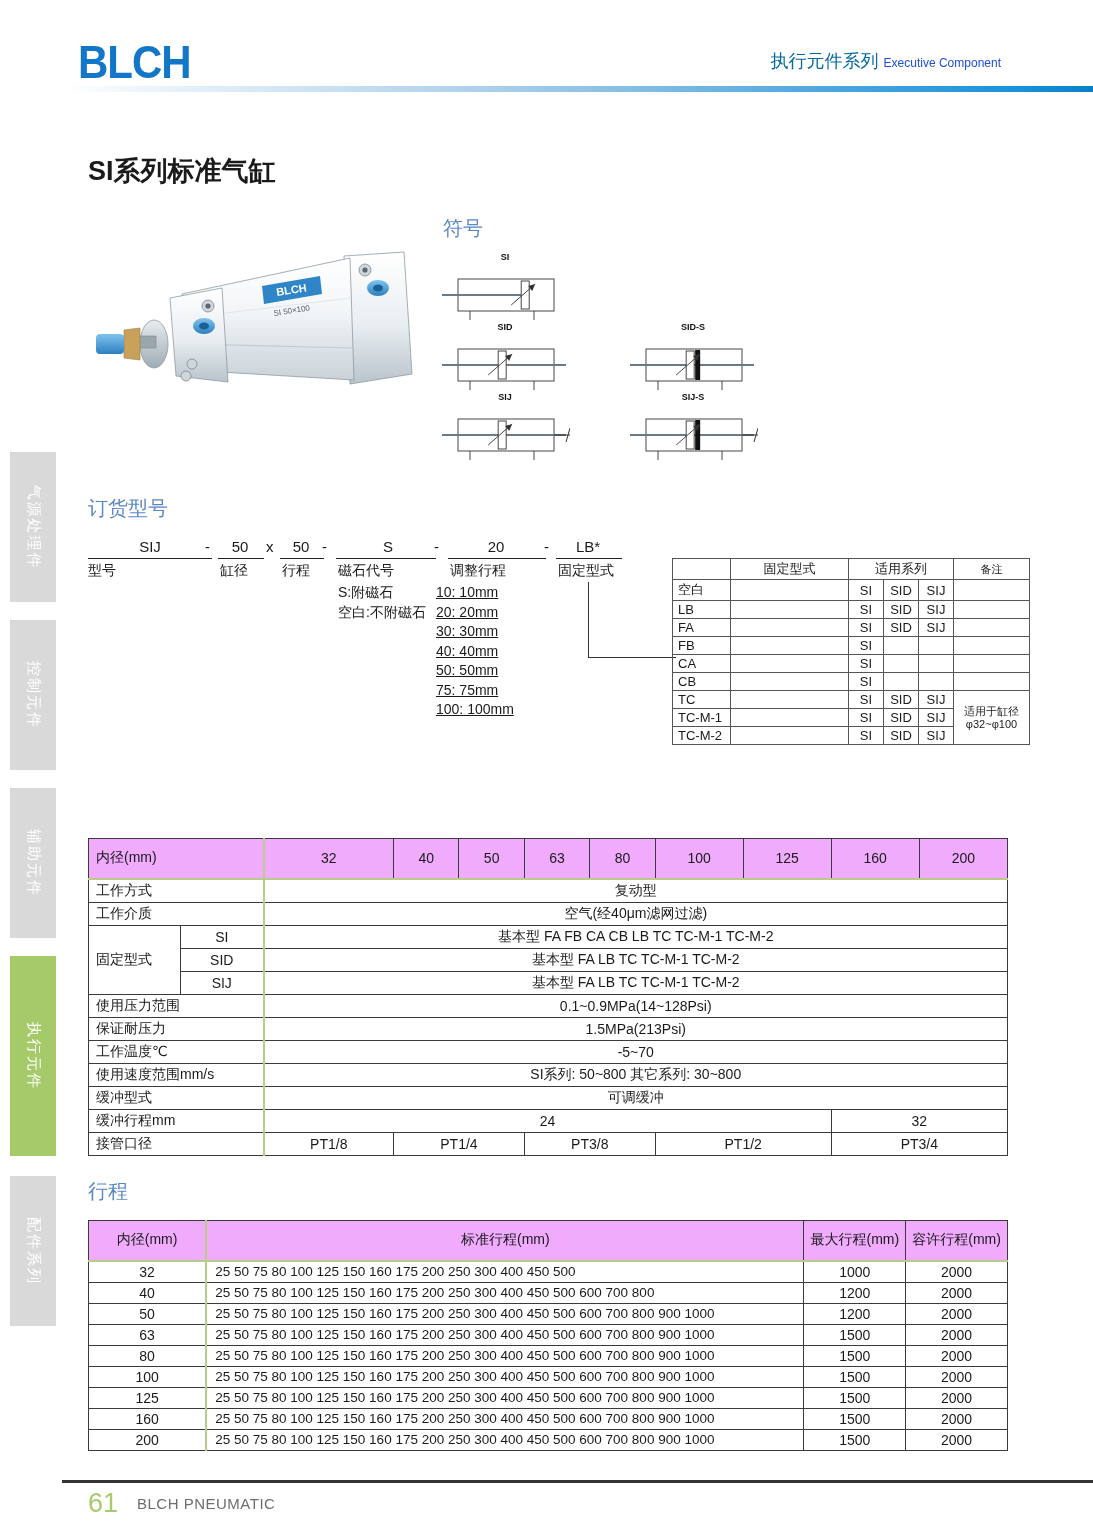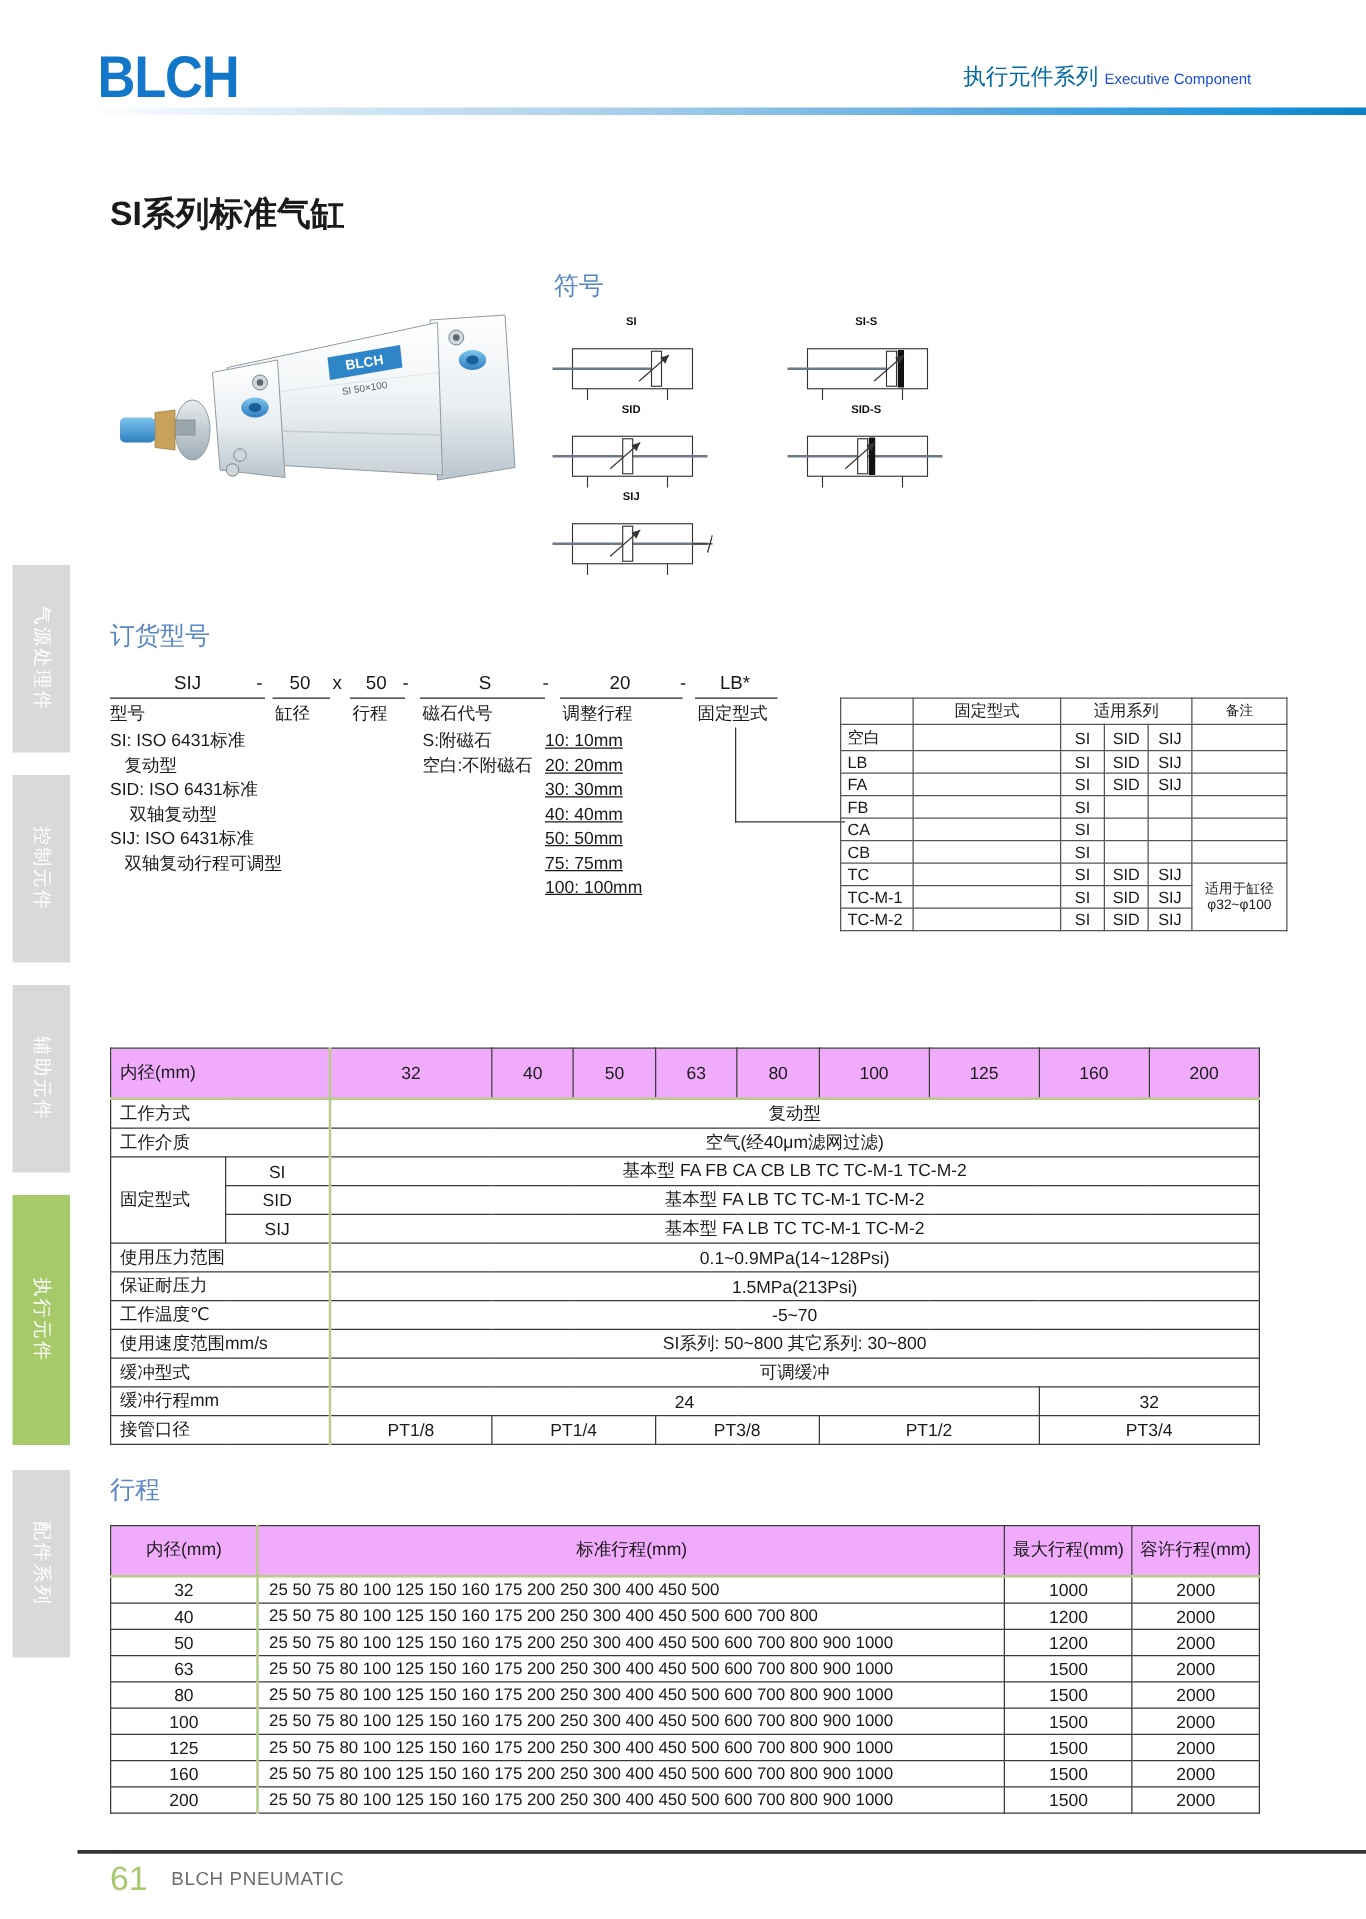--- a/index.html
+++ b/index.html
@@ -173,33 +173,20 @@
       <svg width="130" height="58" viewBox="0 0 130 58" style="position:absolute;left:0;top:11px">
         <rect x="18" y="16" width="96" height="32" fill="#fff" stroke="#333" stroke-width="0.9"></rect>
         <line x1="2" y1="32" x2="85.19999999999999" y2="32" stroke="#6b7a86" stroke-width="2"></line>
         <rect x="81.19999999999999" y="18" width="8" height="28" fill="#fff" stroke="#333" stroke-width="0.9"></rect>
         <line x1="71.19999999999999" y1="42" x2="95.19999999999999" y2="21" stroke="#333" stroke-width="0.9"></line>
         <polygon points="95.19999999999999,21 88.19999999999999,23 92.19999999999999,28" fill="#333"></polygon>
         <line x1="30" y1="48" x2="30" y2="57" stroke="#333" stroke-width="0.9"></line>
         <line x1="94" y1="48" x2="94" y2="57" stroke="#333" stroke-width="0.9"></line>
       </svg>
     </div>
-    <div class="sym" style="left: 188px; top: 0px;">
-      <div class="sym-name">SI-S</div>
-      <svg width="130" height="58" viewBox="0 0 130 58" style="position:absolute;left:0;top:11px">
-        <rect x="18" y="16" width="96" height="32" fill="#fff" stroke="#333" stroke-width="0.9"></rect>
-        <line x1="2" y1="32" x2="85.19999999999999" y2="32" stroke="#6b7a86" stroke-width="2"></line>
-        <rect x="81.19999999999999" y="18" width="8" height="28" fill="#fff" stroke="#333" stroke-width="0.9"></rect>
-        <rect x="90.19999999999999" y="17" width="5" height="30" fill="#111"></rect>
-        <line x1="71.19999999999999" y1="42" x2="95.19999999999999" y2="21" stroke="#333" stroke-width="0.9"></line>
-        <polygon points="95.19999999999999,21 88.19999999999999,23 92.19999999999999,28" fill="#333"></polygon>
-        <line x1="30" y1="48" x2="30" y2="57" stroke="#333" stroke-width="0.9"></line>
-        <line x1="94" y1="48" x2="94" y2="57" stroke="#333" stroke-width="0.9"></line>
-      </svg>
-    </div>
     <div class="sym" style="left: 0px; top: 70px;">
       <div class="sym-name">SID</div>
       <svg width="130" height="58" viewBox="0 0 130 58" style="position:absolute;left:0;top:11px">
         <rect x="18" y="16" width="96" height="32" fill="#fff" stroke="#333" stroke-width="0.9"></rect>
         <line x1="2" y1="32" x2="62.160000000000004" y2="32" stroke="#6b7a86" stroke-width="2"></line>
         <line x1="62.160000000000004" y1="32" x2="126" y2="32" stroke="#6b7a86" stroke-width="2"></line>
         <rect x="58.160000000000004" y="18" width="8" height="28" fill="#fff" stroke="#333" stroke-width="0.9"></rect>
         <line x1="48.160000000000004" y1="42" x2="72.16" y2="21" stroke="#333" stroke-width="0.9"></line>
         <polygon points="72.16,21 65.16,23 69.16,28" fill="#333"></polygon>
         <line x1="30" y1="48" x2="30" y2="57" stroke="#333" stroke-width="0.9"></line>
@@ -220,20 +207,37 @@
         <line x1="94" y1="48" x2="94" y2="57" stroke="#333" stroke-width="0.9"></line>
       </svg>
     </div>
     <div class="sym" style="left: 0px; top: 140px;">
       <div class="sym-name">SIJ</div>
       <svg width="130" height="58" viewBox="0 0 130 58" style="position:absolute;left:0;top:11px">
         <rect x="18" y="16" width="96" height="32" fill="#fff" stroke="#333" stroke-width="0.9"></rect>
         <line x1="2" y1="32" x2="62.160000000000004" y2="32" stroke="#6b7a86" stroke-width="2"></line>
         <line x1="62.160000000000004" y1="32" x2="126" y2="32" stroke="#6b7a86" stroke-width="2"></line>
         <rect x="58.160000000000004" y="18" width="8" height="28" fill="#fff" stroke="#333" stroke-width="0.9"></rect>
+        <line x1="48.160000000000004" y1="42" x2="72.16" y2="21" stroke="#333" stroke-width="0.9"></line>
+        <polygon points="72.16,21 65.16,23 69.16,28" fill="#333"></polygon>
+        <line x1="114" y1="32" x2="140" y2="32" stroke="#333" stroke-width="1"></line>
+        <line x1="130" y1="25" x2="126" y2="39" stroke="#333" stroke-width="1"></line>
+        <line x1="135" y1="25" x2="131" y2="39" stroke="#333" stroke-width="1"></line>
+        <line x1="30" y1="48" x2="30" y2="57" stroke="#333" stroke-width="0.9"></line>
+        <line x1="94" y1="48" x2="94" y2="57" stroke="#333" stroke-width="0.9"></line>
+      </svg>
+    </div>
+    <div class="sym" style="left: 188px; top: 140px;">
+      <div class="sym-name">SIJ-S</div>
+      <svg width="130" height="58" viewBox="0 0 130 58" style="position:absolute;left:0;top:11px">
+        <rect x="18" y="16" width="96" height="32" fill="#fff" stroke="#333" stroke-width="0.9"></rect>
+        <line x1="2" y1="32" x2="62.160000000000004" y2="32" stroke="#6b7a86" stroke-width="2"></line>
+        <line x1="62.160000000000004" y1="32" x2="126" y2="32" stroke="#6b7a86" stroke-width="2"></line>
+        <rect x="58.160000000000004" y="18" width="8" height="28" fill="#fff" stroke="#333" stroke-width="0.9"></rect>
+        <rect x="67.16" y="17" width="5" height="30" fill="#111"></rect>
         <line x1="48.160000000000004" y1="42" x2="72.16" y2="21" stroke="#333" stroke-width="0.9"></line>
         <polygon points="72.16,21 65.16,23 69.16,28" fill="#333"></polygon>
         <line x1="114" y1="32" x2="140" y2="32" stroke="#333" stroke-width="1"></line>
         <line x1="130" y1="25" x2="126" y2="39" stroke="#333" stroke-width="1"></line>
         <line x1="135" y1="25" x2="131" y2="39" stroke="#333" stroke-width="1"></line>
         <line x1="30" y1="48" x2="30" y2="57" stroke="#333" stroke-width="0.9"></line>
         <line x1="94" y1="48" x2="94" y2="57" stroke="#333" stroke-width="0.9"></line>
       </svg>
     </div>
   </div>
@@ -256,26 +260,20 @@
     <div class="oc-dash" style="left: 234px; top: 0px;">-</div>
     <div class="oc-lbl" style="left: 250px; top: 24px;">磁石代号</div>
     <div class="oc-val" style="left: 368px; top: 0px; width: 80px;">20</div>
     <div class="oc-line" style="left: 360px; top: 20px; width: 98px;"></div>
     <div class="oc-dash" style="left: 346px; top: 0px;">-</div>
     <div class="oc-lbl" style="left: 362px; top: 24px;">调整行程</div>
     <div class="oc-val" style="left: 460px; top: 0px; width: 80px;">LB*</div>
     <div class="oc-line" style="left: 468px; top: 20px; width: 66px;"></div>
     <div class="oc-dash" style="left: 456px; top: 0px;">-</div>
     <div class="oc-lbl" style="left: 470px; top: 24px;">固定型式</div>
-    <div class="oc-desc" style="left: 0px; top: 45px;">SI: ISO 6431标准
-   复动型
-SID: ISO 6431标准
-    双轴复动型
-SIJ: ISO 6431标准
-   双轴复动行程可调型</div>
     <div class="oc-desc" style="left: 250px; top: 45px;">S:附磁石
 空白:不附磁石</div>
     <div class="oc-desc" style="left: 348px; top: 45px; text-decoration: underline;">10: 10mm
 20: 20mm
 30: 30mm
 40: 40mm
 50: 50mm
 75: 75mm
 100: 100mm</div>
     <div class="oc-connector" style="left: 500px; top: 44px; width: 88px; height: 76px;"></div>

